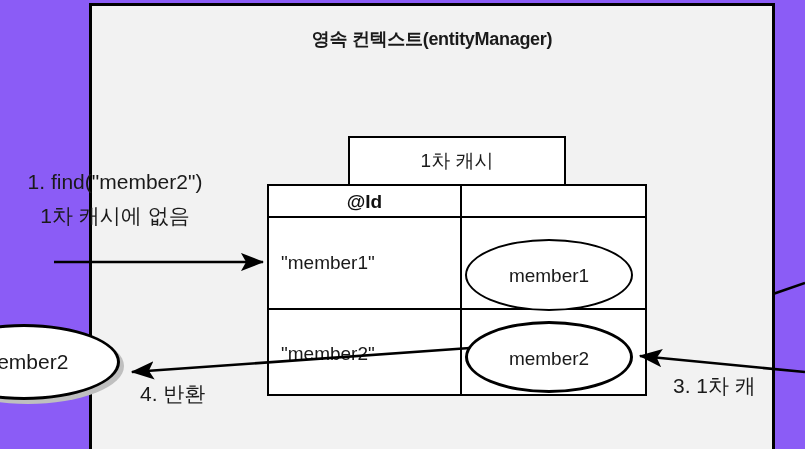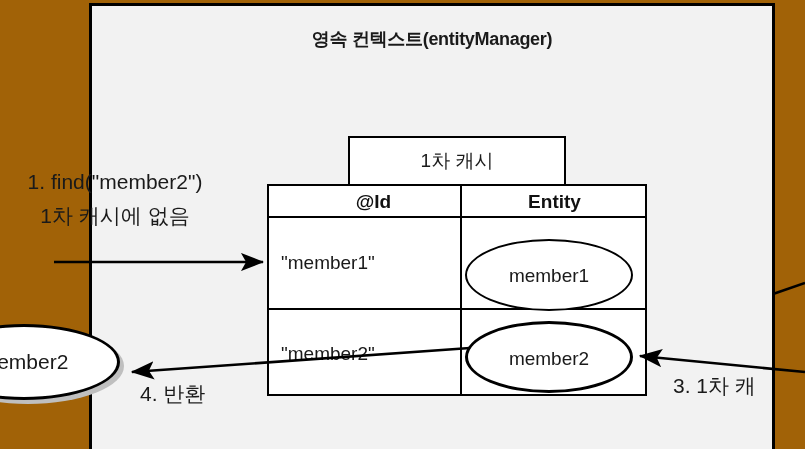--- a/index.html
+++ b/index.html
@@ -4,21 +4,21 @@
 <style>
   html, body {
     margin: 0;
     padding: 0;
     background: #ffffff;
   }
   #stage {
     position: relative;
     width: 805px;
     height: 449px;
-    background: #a16207;
+    background: #8b5cf6;
     overflow: hidden;
     font-family: "Liberation Sans", sans-serif;
   }
 
   
   #context-panel {
     position: absolute;
     left: 89px;
     top: 3px;
     width: 686px;
@@ -96,21 +96,21 @@
     position: absolute;
     top: 2px;
     height: 28px;
     line-height: 27px;
     text-align: center;
     font-size: 19px;
     font-weight: bold;
     color: #111111;
     white-space: nowrap;
   }
-  #header-id     { left: 0px;   width: 191px; margin-left: 9px; }
+  #header-id     { left: 0px;   width: 191px; }
   #header-entity { left: 193px; width: 185px; }
 
   .id-cell {
     position: absolute;
     left: 12px;
     width: 175px;
     font-size: 19px;
     color: #1a1a1a;
     white-space: nowrap;
   }
@@ -230,21 +230,20 @@
 
   <div id="cache-label-box"></div>
   <div id="cache-label-text">1차 캐시</div>
 
   <div id="cache-table">
     <div class="tbl-hrule" id="hrule-header"></div>
     <div class="tbl-hrule" id="hrule-rows"></div>
     <div class="tbl-vrule" id="vrule-cols"></div>
 
     <div class="col-header" id="header-id">@Id</div>
-    <div class="col-header" id="header-entity">Entity</div>
 
     <div class="id-cell" id="id-cell-1">"member1"</div>
     <div class="id-cell" id="id-cell-2">"member2"</div>
   </div>
 
   <div class="entity-ellipse" id="entity-member1">member1</div>
   <div class="entity-ellipse" id="entity-member2">member2</div>
 
   <div id="returned-shadow"></div>
   <div id="returned-member">member2</div>

